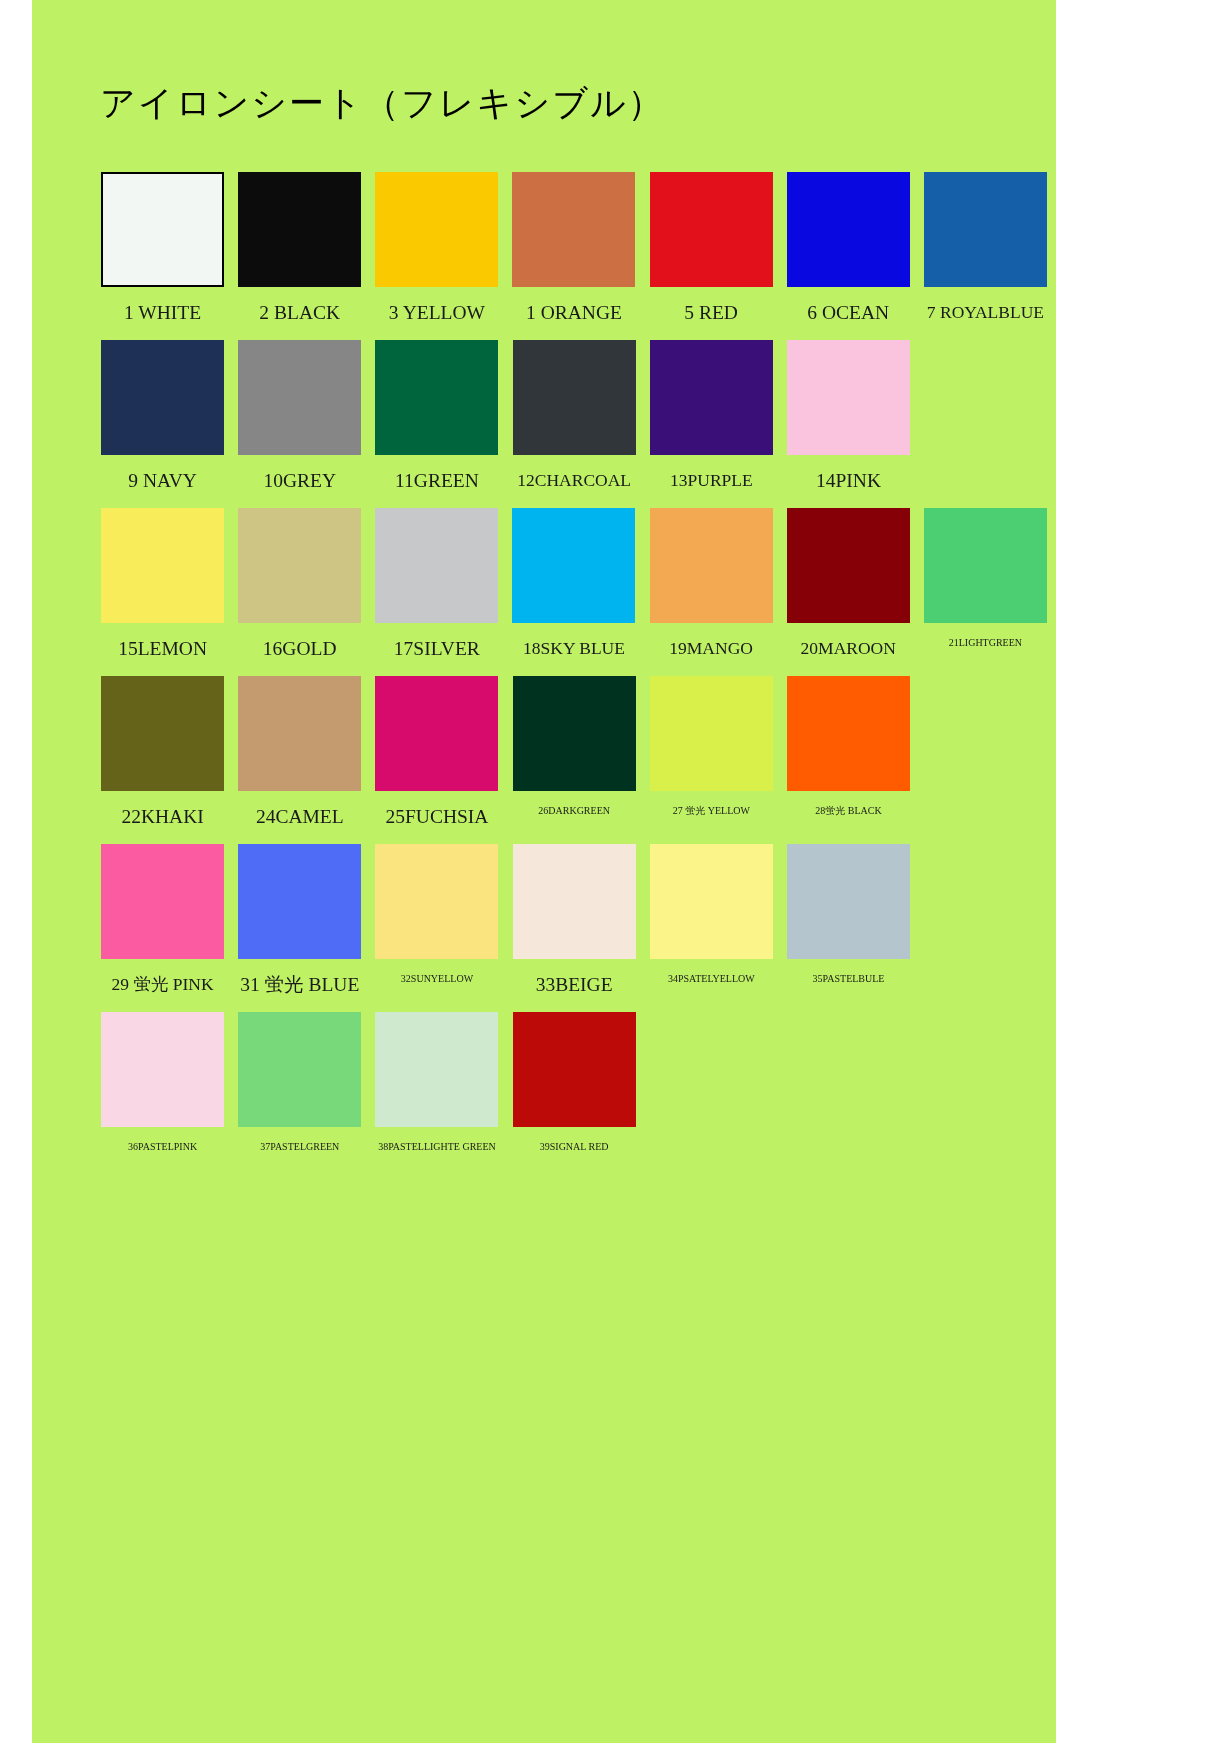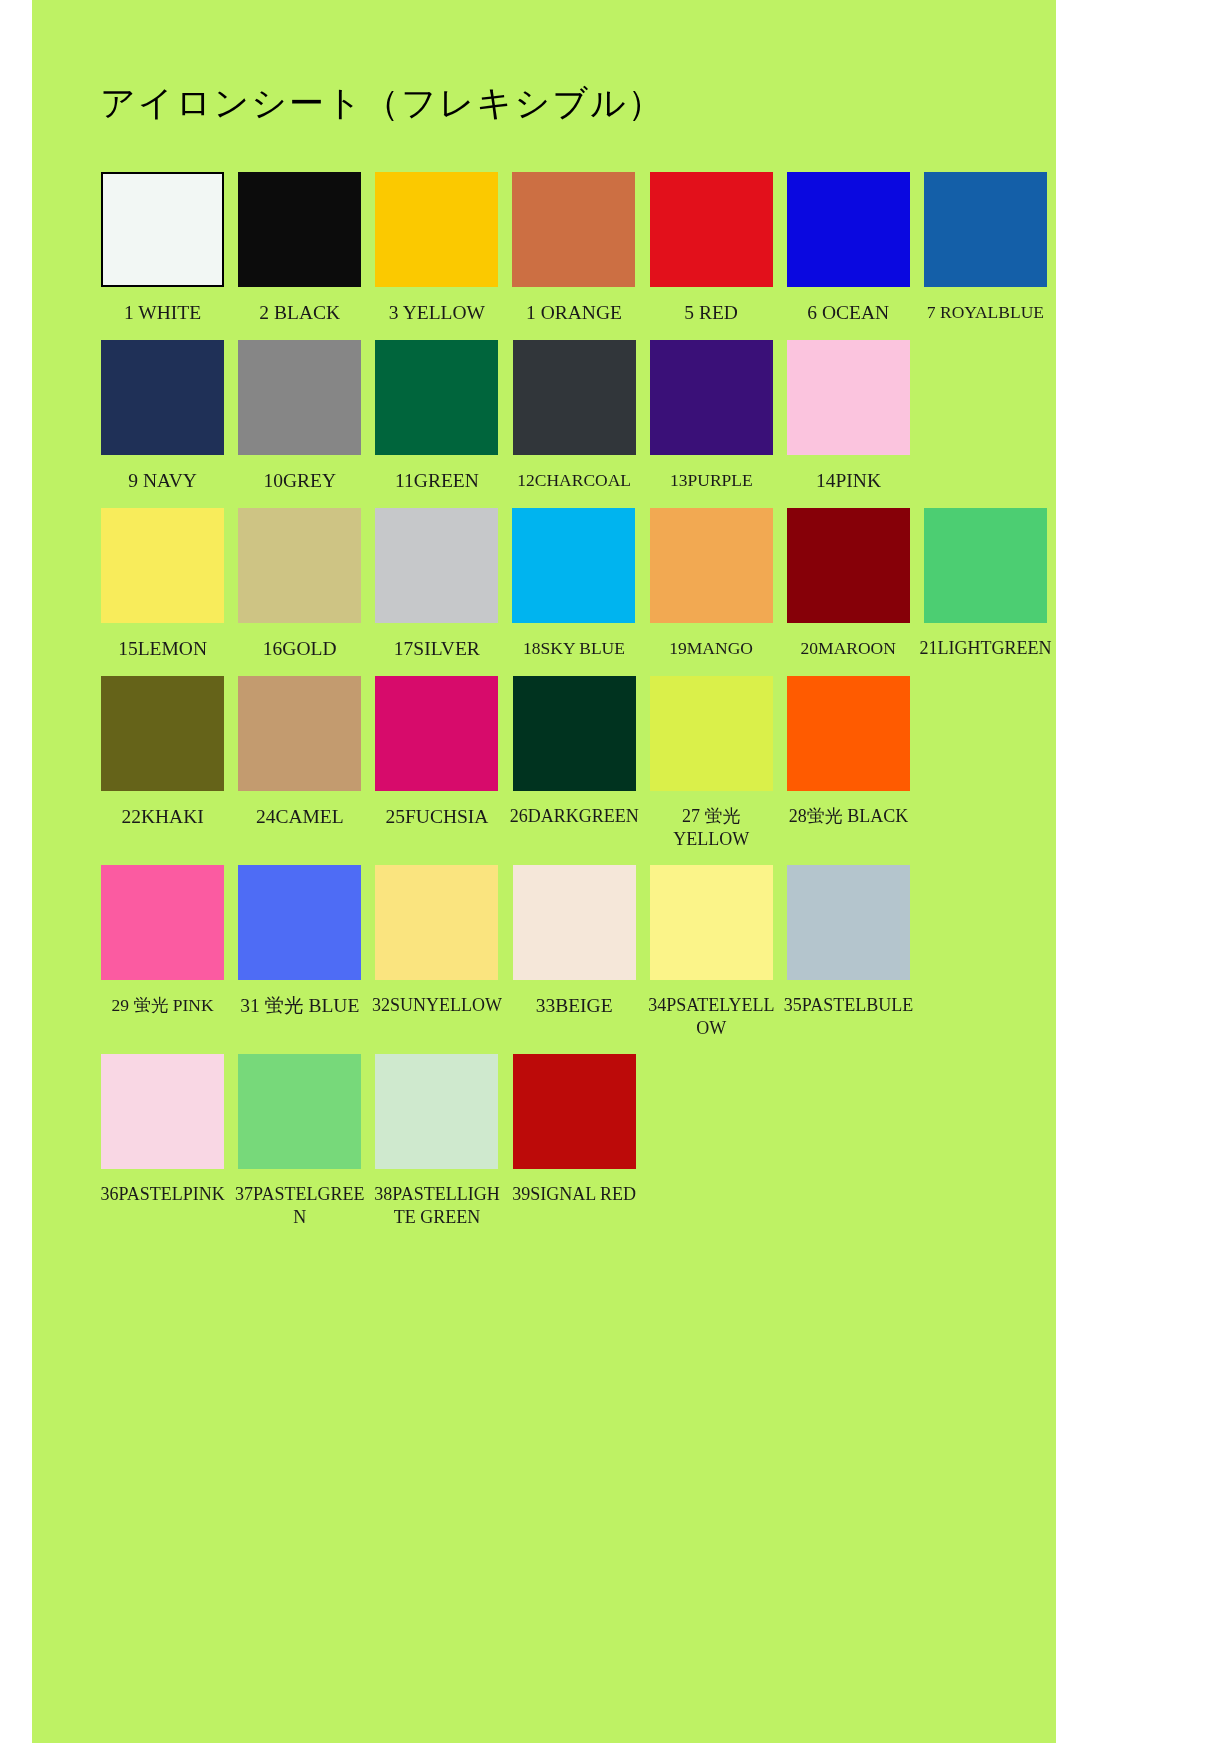--- a/index.html
+++ b/index.html
@@ -78,21 +78,21 @@
     margin-top: 14px;
     margin-bottom: 14px;
     line-height: 1.28;
     color: #1a1a1a;
     word-wrap: break-word;
     font-family: "Liberation Serif", "DejaVu Serif", serif;
   }
 
   .sz-lg  { font-size: 19.5px; }
   .sz-md  { font-size: 17.5px; text-align: center; }
-  .sz-sm  { font-size: 18px; }
+  .sz-sm  { font-size: 10px; }
 </style>
 </head>
 <body>
 
 <div class="page">
 
   <div class="page-title">アイロンシート（フレキシブル）</div>
 
   <div class="swatch-grid">
       <div class="swatch-row">

